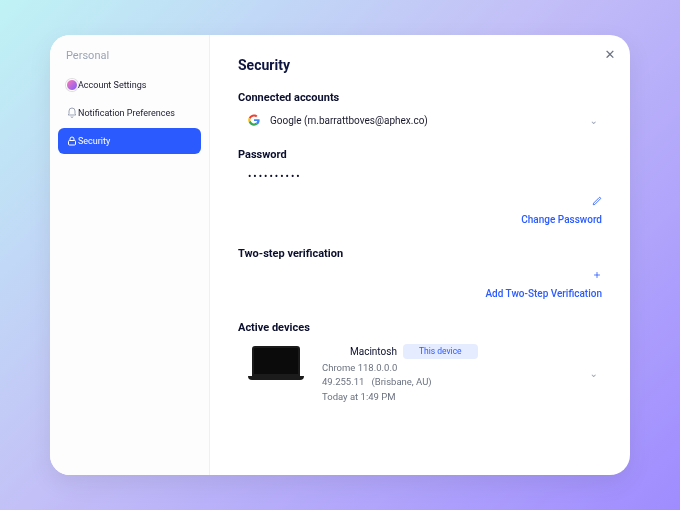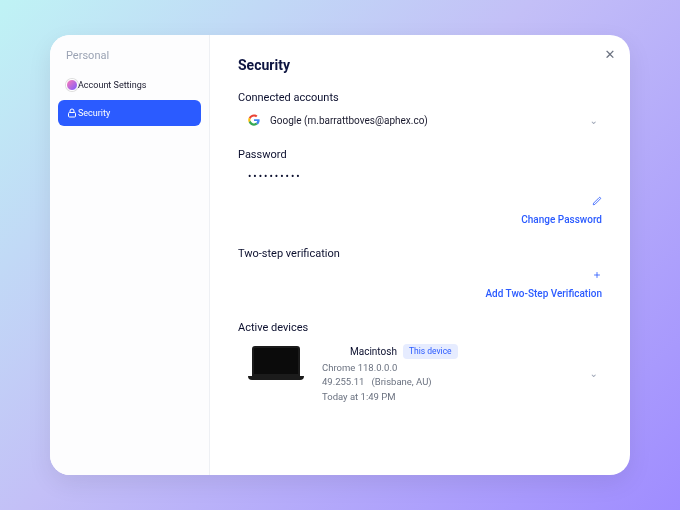--- a/index.html
+++ b/index.html
@@ -52,21 +52,21 @@
   .main {
     flex: 1; padding: 22px 28px 10px 28px; overflow: hidden;
     color: #0b0f2e;
   }
   .close-btn {
     position: absolute; top: 12px; right: 12px;
     width: 16px; height: 16px; cursor: pointer;
     color: #6b7280; font-size: 13px; line-height:16px; text-align:center;
   }
   h1.page-title { font-size: 14px; font-weight: 700; margin-bottom: 18px; color:#0d1440; }
-  .section-title { font-size: 11px; font-weight: 400; margin-bottom: 10px; color:#0b0f2e; }
+  .section-title { font-size: 11px; font-weight: 700; margin-bottom: 10px; color:#0b0f2e; }
   .section { margin-bottom: 22px; }
   .row {
     display: flex; align-items: center; gap: 10px;
     font-size: 10px; color: #1a1a2e;
     padding-left: 10px;
   }
   .g-icon {
     width: 12px; height: 12px; position: relative;
   }
   .g-icon svg { width:12px; height:12px; }
@@ -87,21 +87,21 @@
     border: 2px solid #1b1b1b;
   }
   .laptop .base {
     width: 56px; height: 4px; background:#1b1b1b; border-radius: 0 0 4px 4px;
   }
   .device-info { font-size: 9.5px; color:#6b7280; line-height: 1.5; }
   .device-name-line { display:flex; align-items:center; gap:6px; margin-bottom:2px; }
   .device-name { color:#0b0f2e; font-size: 10px; margin-left: 28px; }
   .badge {
     background:#e6ecff; color:#2b5bff;
-    font-size: 8.5px; padding: 1px 6px; border-radius: 4px;
+    font-size: 8.5px; padding: 1px 16px; border-radius: 4px;
   }
   .device-chev { margin-left:auto; align-self:center; color:#9ba3b4; font-size:10px; cursor:pointer; padding-right:4px;}
 </style>
 </head>
 <body>
 
 <div class="backdrop">
   <div class="modal">
 
     <div class="close-btn">✕</div>
@@ -109,20 +109,29 @@
     <aside class="sidebar">
       <div class="sidebar-heading">Personal</div>
 
       <div class="sb-item">
         <span class="sb-icon">
             <span class="avatar"></span>
           </span>
         <span>Account Settings</span>
       </div>
 
+      <div class="sb-item">
+        <span class="sb-icon">
+          <svg viewBox="0 0 24 24" fill="none" stroke="#9ba3b4" stroke-width="2">
+              <path d="M6 8a6 6 0 1112 0v5l1.5 3h-15L6 13V8z"></path>
+              <path d="M10 19a2 2 0 004 0"></path>
+            </svg>
+        </span>
+        <span>Notification Preferences</span>
+      </div>
 
       <div class="sb-item active">
         <span class="sb-icon">
           <svg viewBox="0 0 24 24" fill="none" stroke="#ffffff" stroke-width="2">
               <rect x="5" y="11" width="14" height="9" rx="2"></rect>
               <path d="M8 11V8a4 4 0 118 0v3"></path>
             </svg>
         </span>
         <span>Security</span>
       </div>

